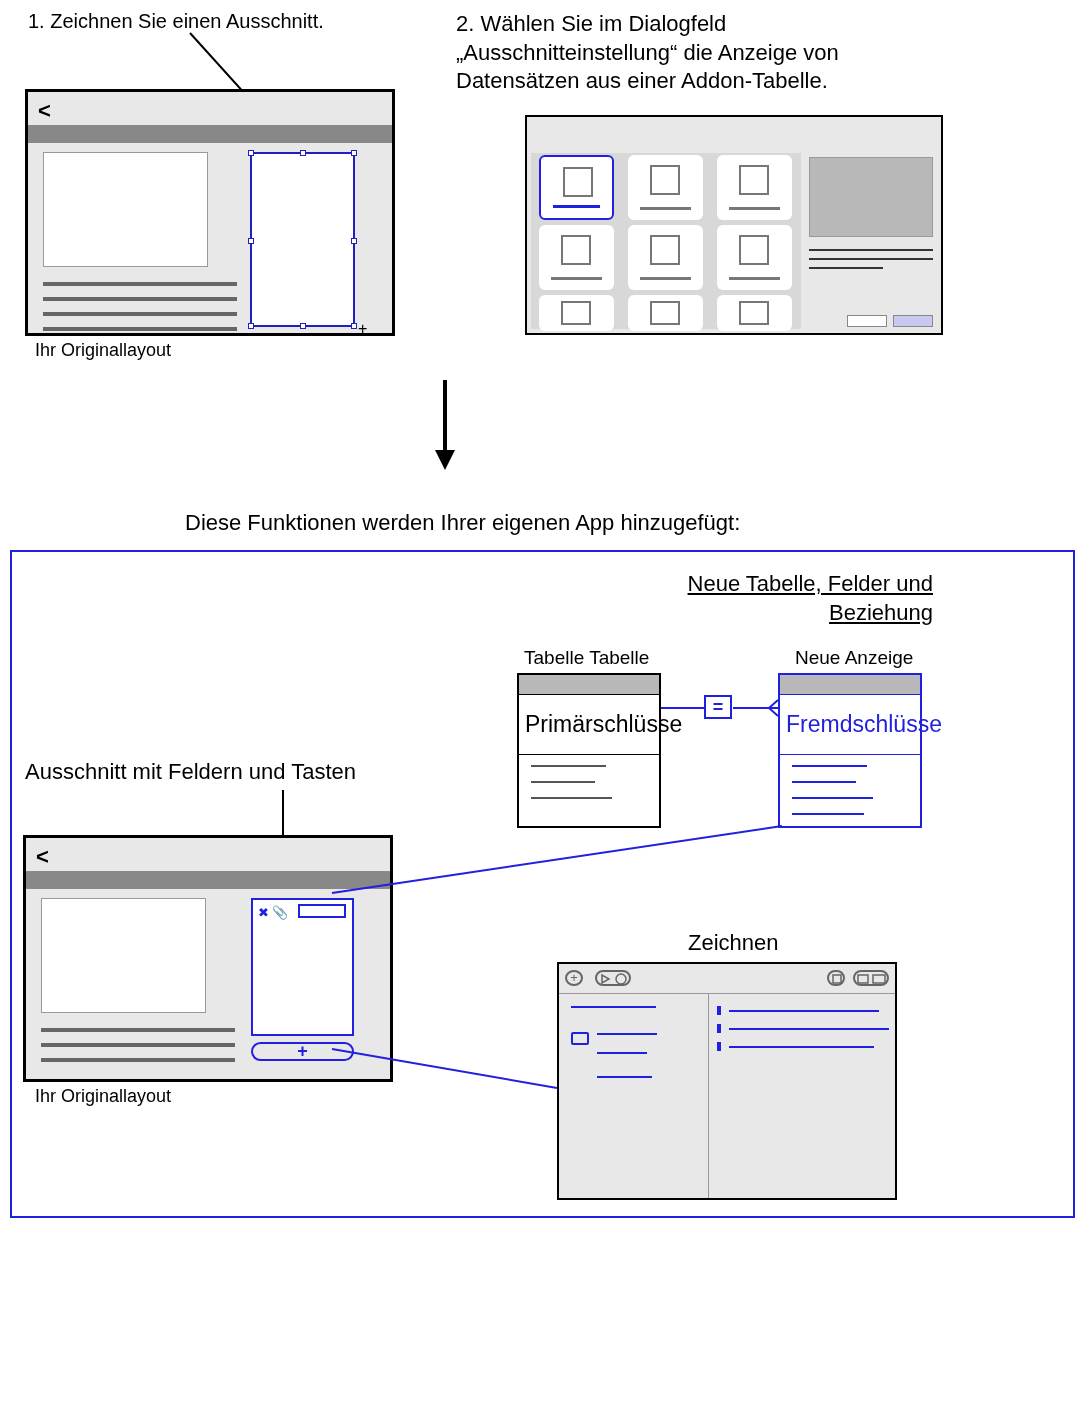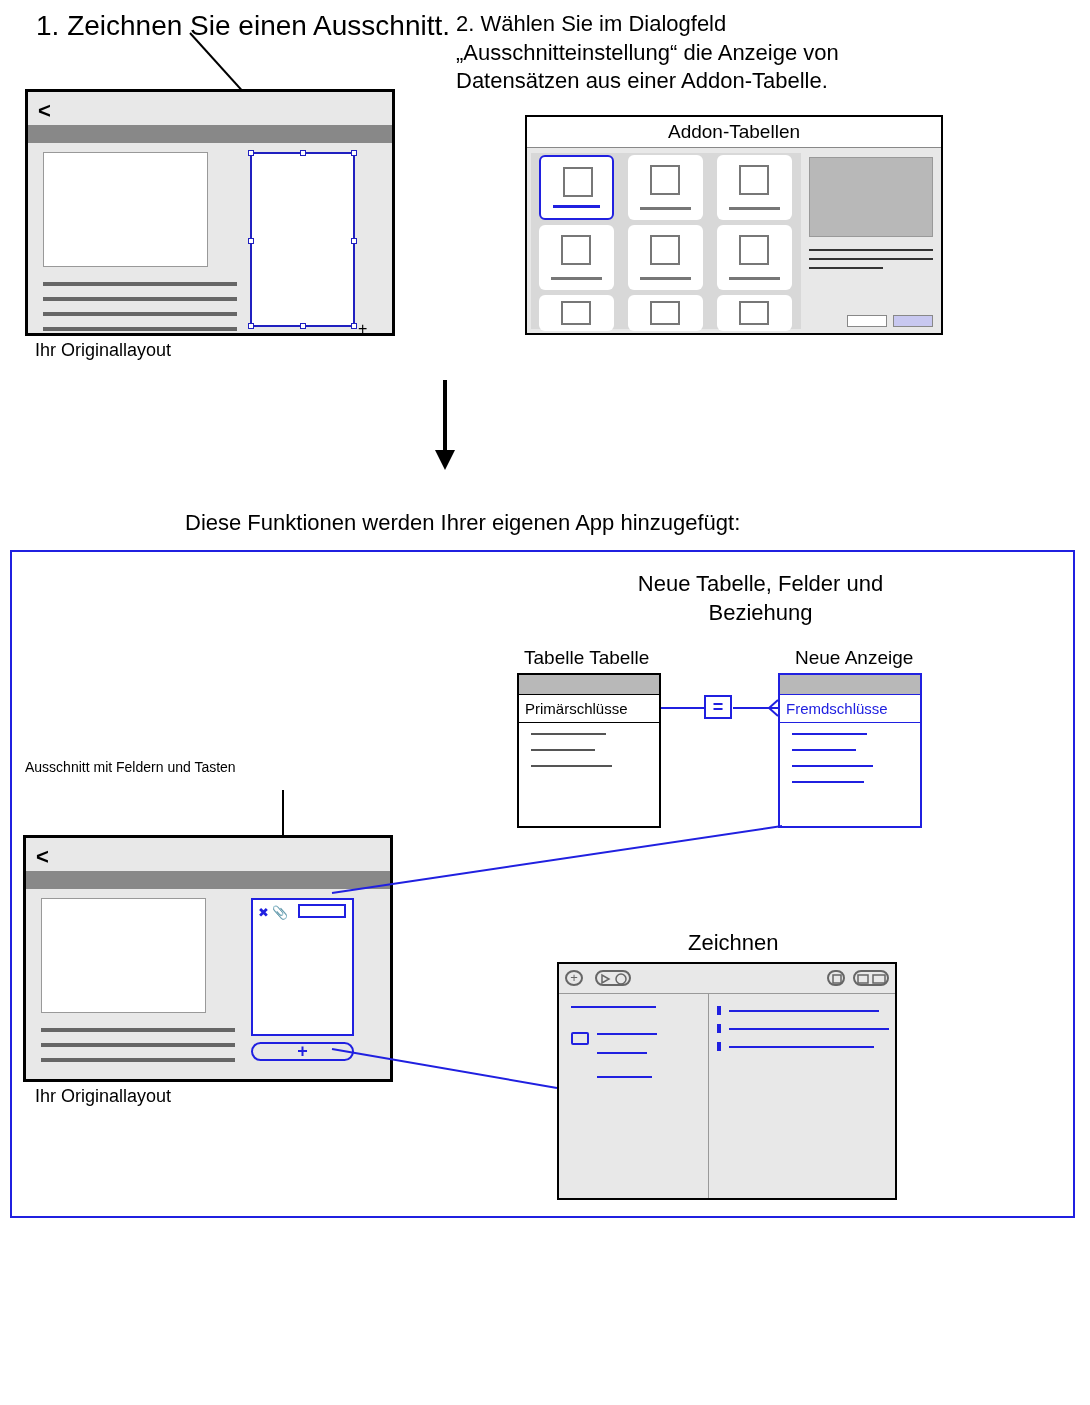--- a/index.html
+++ b/index.html
@@ -27,21 +27,21 @@
 .preview-line { height: 2px; background: #333; margin-bottom: 7px; }
 .dialog-btn { position: absolute; bottom: 6px; width: 40px; height: 12px; border: 1px solid #888; }
 
 
 .big-box { border: 2px solid #2020e0; }
 
 
 .table-box { border: 2px solid #000; }
 .table-box-blue { border: 2px solid #2020e0; }
 .table-header { height: 20px; background: #b8b8b8; border-bottom: 1px solid #000; }
-.table-field-row { border-bottom: 1px solid #000; padding: 5px 6px; font-size: 15px; }
+.table-field-row { border-bottom: 1px solid #000; padding: 16px 6px; font-size: 23px; }
 .table-body { padding: 10px 12px 14px; }
 .tbody-line { height: 2px; margin-bottom: 14px; }
 
 
 .rel-op { border: 2px solid #2020e0; color: #2020e0; font-weight: bold; font-size: 18px; text-align: center; }
 
 
 .portal-filled { border: 2px solid #2020e0; background: #fff; }
 .portal-header-icons { position: absolute; top: 5px; left: 5px; }
 .portal-input { position: absolute; top: 4px; right: 6px; width: 48px; height: 14px; border: 2px solid #2020e0; background: #fff; }
@@ -56,21 +56,21 @@
 .folder-icon { display: inline-block; width: 18px; height: 13px; border: 2px solid #2020e0; border-radius: 2px; vertical-align: middle; }
 .side-line { height: 2px; background: #2020e0; }
 .main-line { height: 2px; background: #2020e0; }
 .bullet { position: absolute; width: 4px; height: 9px; background: #2020e0; }
 
 svg { position: absolute; overflow: visible; }
 </style>
 </head>
 <body>
 
-<div class="abs" style="top:10px; left:28px; width:420px; font-size:28px;margin-left:8px;">1. Zeichnen Sie einen Ausschnitt.</div>
+<div class="abs" style="top:10px; left:28px; width:420px; font-size:20px;">1. Zeichnen Sie einen Ausschnitt.</div>
 
 <svg style="top:28px; left:185px;" width="120" height="130">
   <line x1="5" y1="5" x2="100" y2="110" stroke="#000" stroke-width="2"></line>
   <polygon points="100,110 88,104 96,95" fill="#000"></polygon>
 </svg>
 
 <div class="abs layout-box" style="top:89px; left:25px; width:370px; height:247px;">
   <div class="layout-back">&lt;</div>
   <div class="layout-titlebar"></div>
   <div class="layout-left-panel"></div>
@@ -88,21 +88,20 @@
     <div class="sel-handle" style="top:84px; left:-4px;"></div>
     <div class="sel-handle" style="top:84px; right:-4px;"></div>
   </div>
   <div class="abs" style="top:228px; left:330px; font-size:16px;">+</div>
 </div>
 <div class="abs" style="top:340px; left:35px; font-size:18px;">Ihr Originallayout</div>
 
 <div class="abs" style="top:10px; left:456px; width:430px; font-size:22px; line-height:1.3;">2. Wählen Sie im Dialogfeld „Ausschnitteinstellung“ die Anzeige von Datensätzen aus einer Addon-Tabelle.</div>
 
 <div class="abs dialog-box" style="top:115px; left:525px; width:418px; height:220px;">
-  <div class="dialog-header">Addon-Tabellen</div>
   <div class="thumbs-area">
     <div class="thumb" style="top:2px; left:8px; border:2px solid #2020e0;">
         <div class="thumb-inner"></div>
         <div class="thumb-line" style="background:#2020e0;"></div>
       </div>
     <div class="thumb" style="top:2px; left:97px;">
         <div class="thumb-inner"></div>
         <div class="thumb-line"></div>
       </div>
     <div class="thumb" style="top:2px; left:186px;">
@@ -143,21 +142,21 @@
 
 <svg style="top:375px; left:425px;" width="40" height="100">
   <line x1="20" y1="5" x2="20" y2="82" stroke="#000" stroke-width="4"></line>
   <polygon points="20,95 10,75 30,75" fill="#000"></polygon>
 </svg>
 
 <div class="abs" style="top:510px; left:185px; font-size:22px;">Diese Funktionen werden Ihrer eigenen App hinzugefügt:</div>
 
 <div class="abs big-box" style="top:550px; left:10px; width:1065px; height:668px;"></div>
 
-<div class="abs" style="top:570px; left:588px; width:345px; font-size:22px; text-align:center; line-height:1.3;">Neue Tabelle, Felder und Beziehung</div>
+<div class="abs" style="top:570px; left:588px; width:345px; font-size:22px; text-align:right; line-height:1.3;text-decoration:underline;">Neue Tabelle, Felder und Beziehung</div>
 
 <div class="abs" style="top:647px; left:524px; font-size:19px;">Tabelle Tabelle</div>
 
 <div class="abs" style="top:647px; left:795px; font-size:19px;">Neue Anzeige</div>
 
 <div class="abs table-box" style="top:673px; left:517px; width:144px; height:155px; background:#fff;">
   <div class="table-header"></div>
   <div class="table-field-row">Primärschlüsse</div>
   <div class="table-body">
     <div class="tbody-line" style="background:#555; width:65%;"></div>
@@ -178,21 +177,21 @@
 </div>
 
 <svg style="top:698px; left:661px;" width="117" height="20">
   <line x1="0" y1="10" x2="44" y2="10" stroke="#2020e0" stroke-width="2"></line>
   <line x1="72" y1="10" x2="117" y2="10" stroke="#2020e0" stroke-width="2"></line>
   <line x1="108" y1="10" x2="117" y2="2" stroke="#2020e0" stroke-width="2"></line>
   <line x1="108" y1="10" x2="117" y2="18" stroke="#2020e0" stroke-width="2"></line>
 </svg>
 <div class="abs rel-op" style="top:695px; left:704px; width:28px; height:24px; line-height:20px; background:#fff;">=</div>
 
-<div class="abs" style="top:759px; left:25px; font-size:14px;">Ausschnitt mit Feldern und Tasten</div>
+<div class="abs" style="top:759px; left:25px; font-size:22px;">Ausschnitt mit Feldern und Tasten</div>
 
 <svg style="top:785px; left:268px;" width="30" height="100">
   <line x1="15" y1="5" x2="15" y2="82" stroke="#000" stroke-width="2"></line>
   <polygon points="15,95 7,78 23,78" fill="#000"></polygon>
 </svg>
 
 <div class="abs layout-box" style="top:835px; left:23px; width:370px; height:247px;">
   <div class="layout-back">&lt;</div>
   <div class="layout-titlebar"></div>
   <div class="layout-left-panel"></div>

